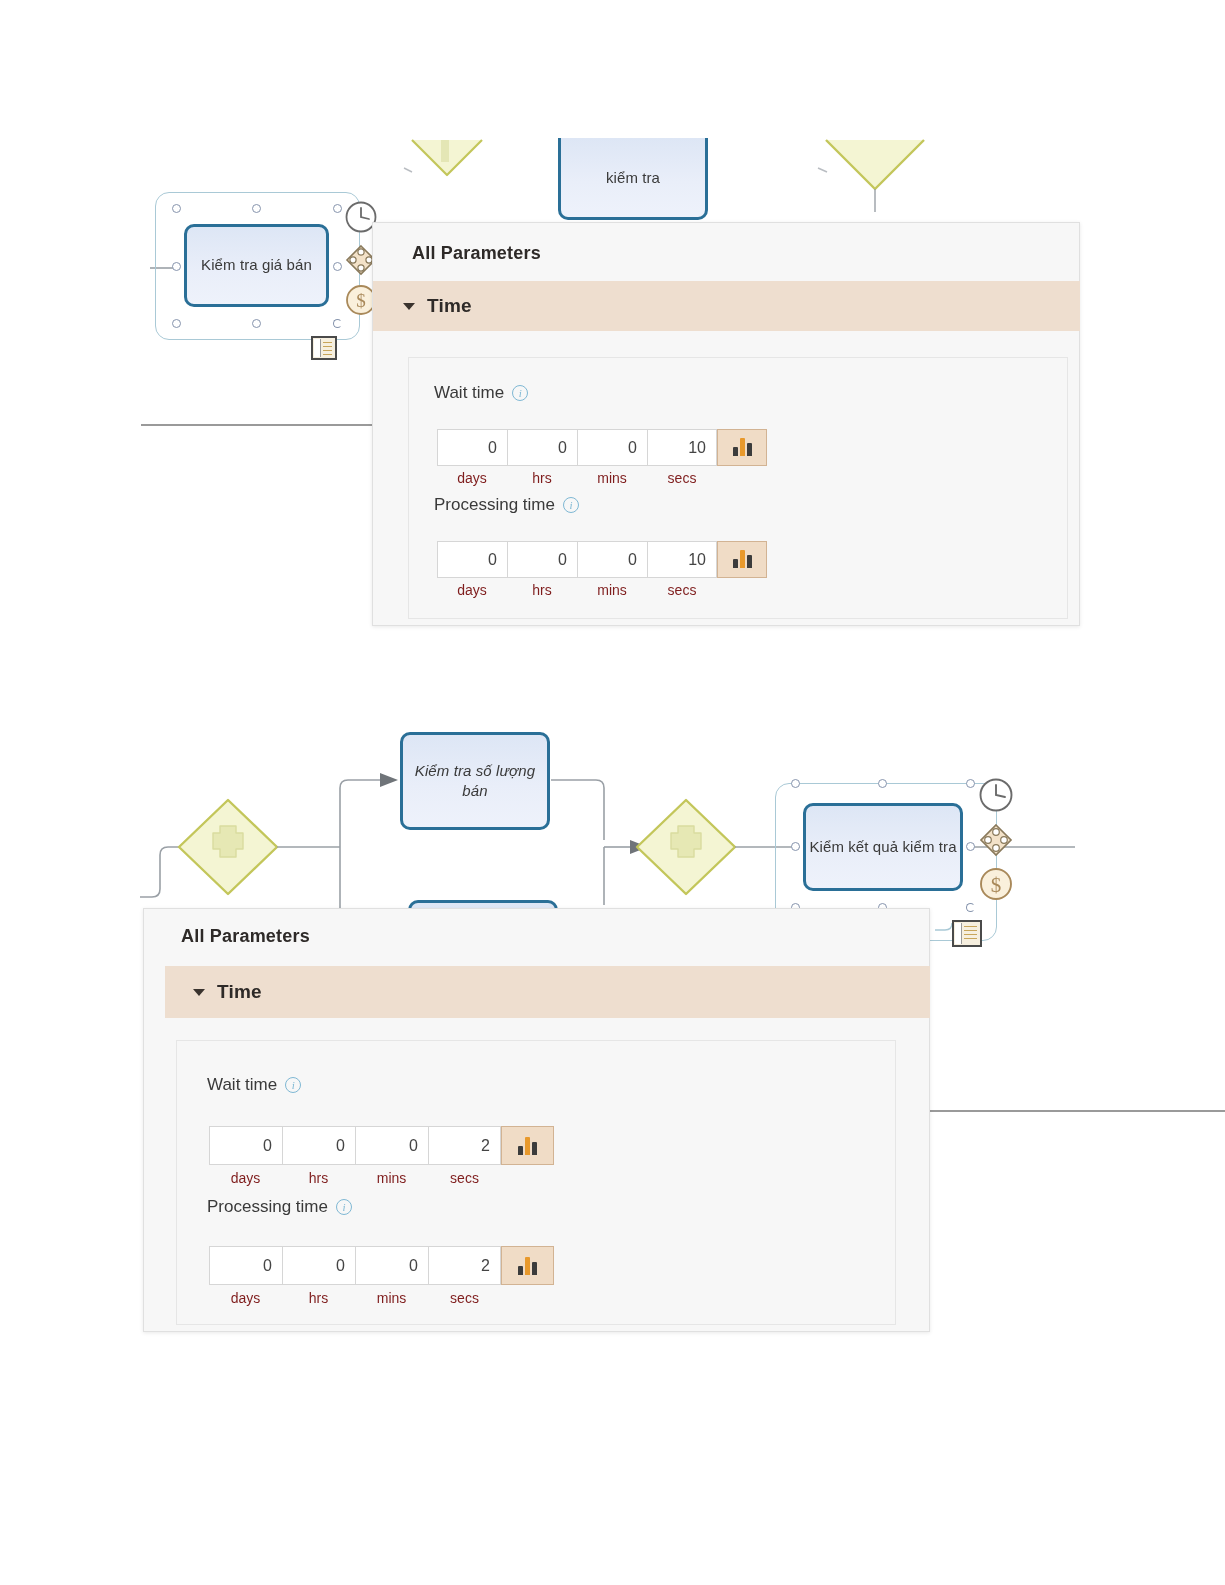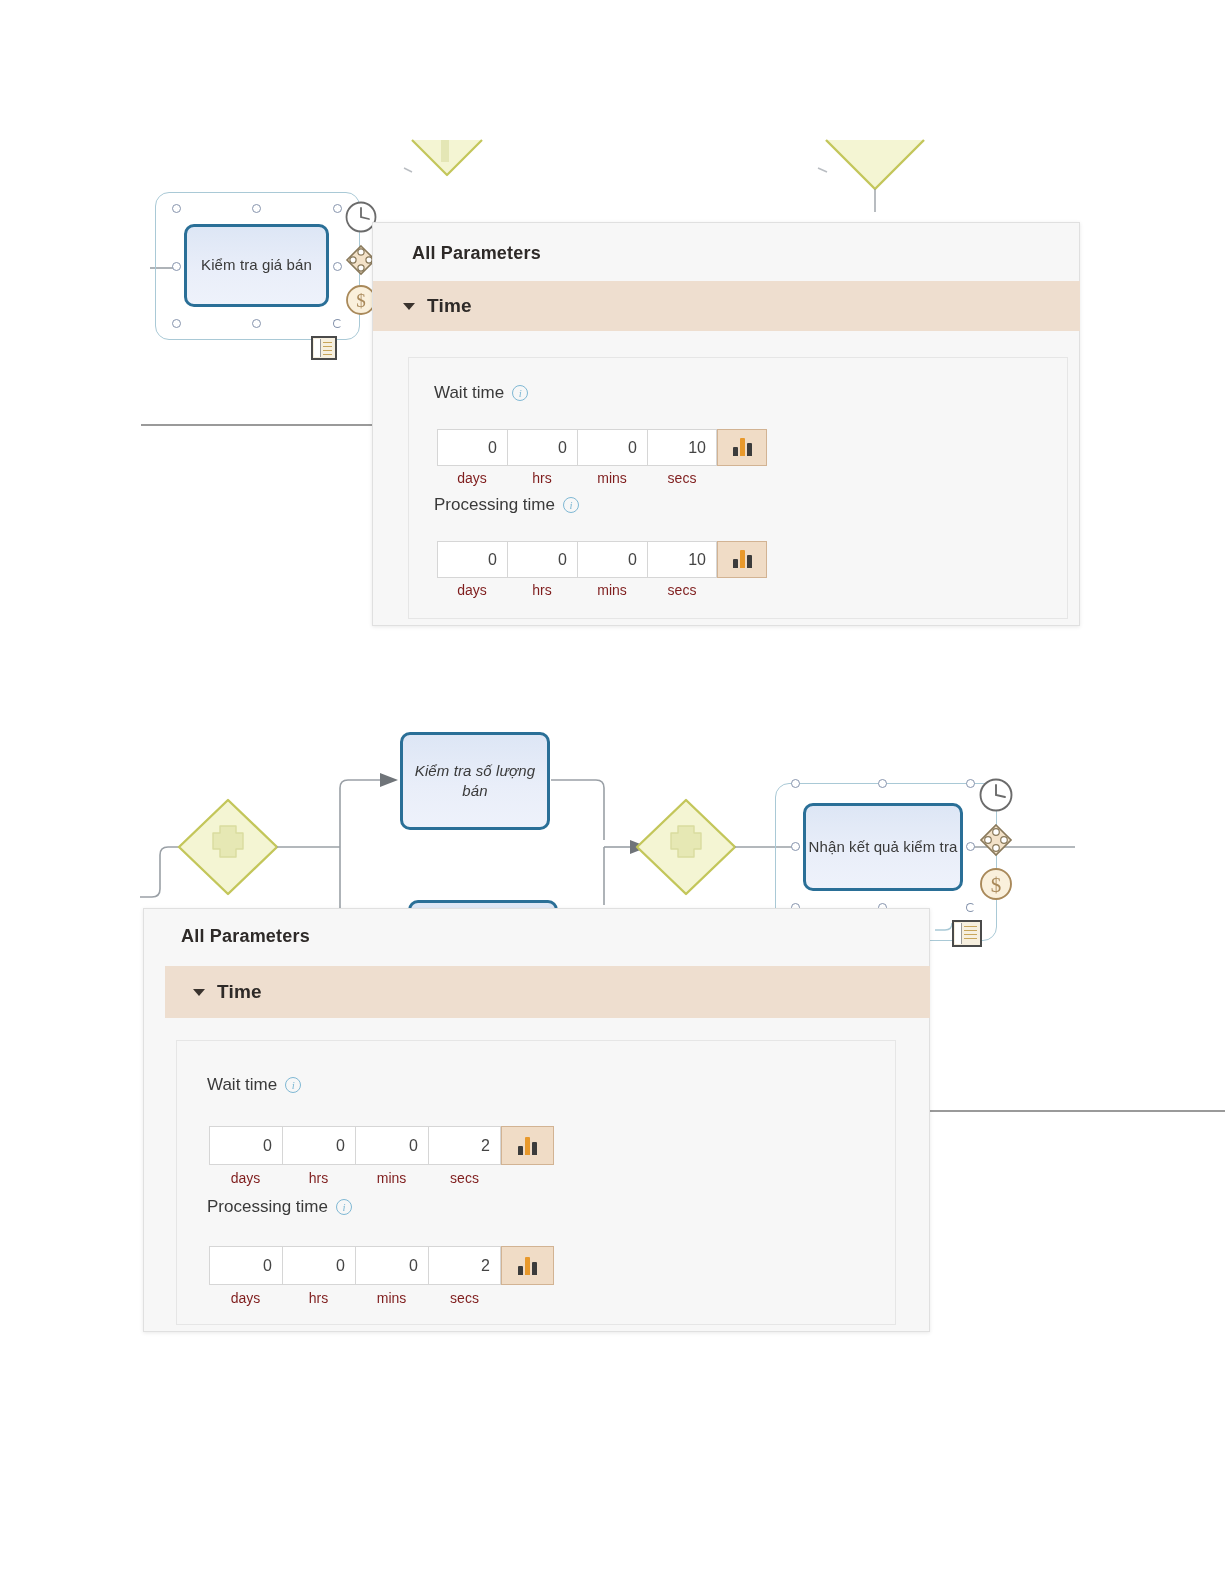--- a/index.html
+++ b/index.html
@@ -309,20 +309,23 @@
     </div>
   </div>
 
   <div class="unit-row" style="left:437px; top:582px;">
     <div class="unit-cell" style="width:70px;">days</div>
     <div class="unit-cell" style="width:70px;">hrs</div>
     <div class="unit-cell" style="width:70px;">mins</div>
     <div class="unit-cell" style="width:70px;">secs</div>
   </div>
 
+  <div class="task-box" style="left:558px; top:138px; width:150px; height:82px; align-items:flex-start; padding-top:30px; border-radius:0 0 10px 10px; border-top:none;">
+    <span>kiểm tra</span>
+  </div>
 
   <svg class="bpmn-svg" width="1225" height="1585" style="top:0;">
 
     <path d="M140,897 L152,897 Q160,897 160,889 L160,855 Q160,847 168,847 L196,847" stroke="#9aa0a6" stroke-width="1.6" fill="none"></path>
 
     <path d="M196,840 L214,847 L196,854 Z" fill="#6f7479"></path>
 
     <path d="M228,800 L277,847 L228,894 L179,847 Z" fill="#f4f5d3" stroke="#c3c65a" stroke-width="2.4" stroke-linejoin="round"></path>
     <path d="M220,833 L220,826 L236,826 L236,833 L243,833 L243,849 L236,849 L236,857 L220,857 L220,849 L213,849 L213,833 Z" fill="#e6e8b4" stroke="#d9dc9f" stroke-width="1.4" stroke-linejoin="round"></path>
 
@@ -350,21 +353,21 @@
 
   <div class="task-box" style="left:400px; top:732px; width:150px; height:98px;font-style:italic;">
     <span>Kiểm tra số lượng bán</span>
   </div>
 
   <div class="task-box" style="left:408px; top:900px; width:150px; height:40px; border-bottom:none; border-radius:10px 10px 0 0;"></div>
 
   <div class="sel-frame" style="left:775px; top:783px; width:222px; height:158px;"></div>
 
   <div class="task-box" style="left:803px; top:803px; width:160px; height:88px;">
-    <span>Nhận kết quả kiểm tra</span>
+    <span>Kiểm kết quả kiểm tra</span>
   </div>
 
   <div class="handle" style="left:791px; top:779px;"></div>
   <div class="handle" style="left:878px; top:779px;"></div>
   <div class="handle" style="left:966px; top:779px;"></div>
   <div class="handle" style="left:791px; top:842px;"></div>
   <div class="handle" style="left:966px; top:842px;"></div>
   <div class="handle" style="left:791px; top:903px;"></div>
   <div class="handle" style="left:878px; top:903px;"></div>
   <div class="handle rot" style="left:966px; top:903px;"></div>

